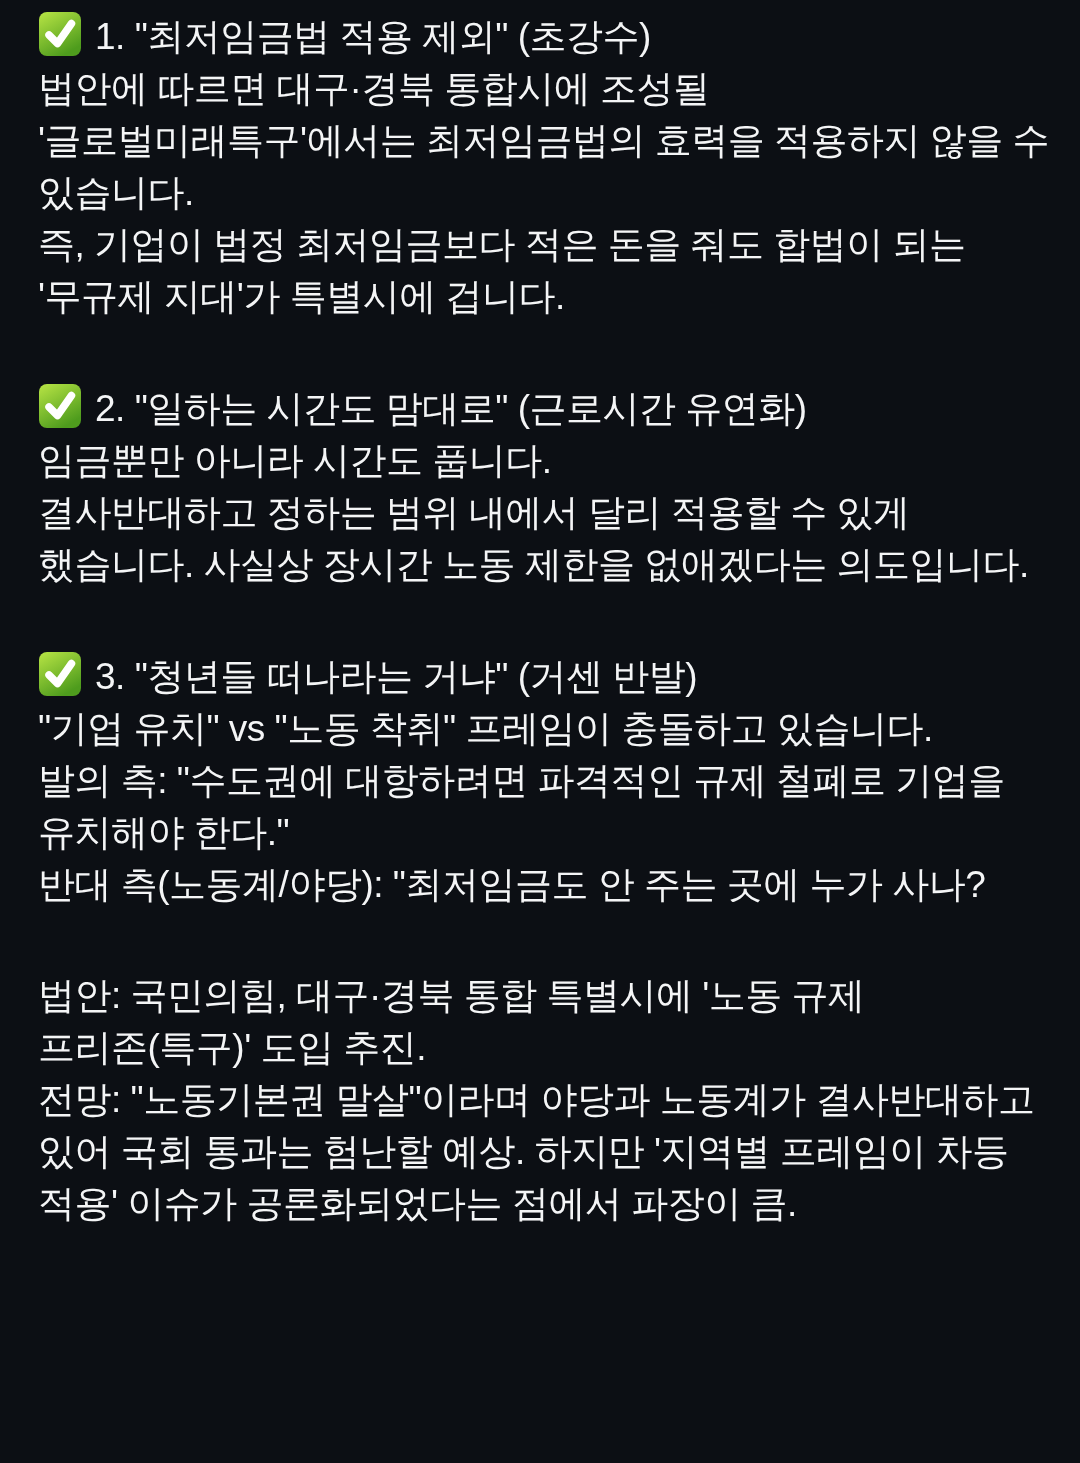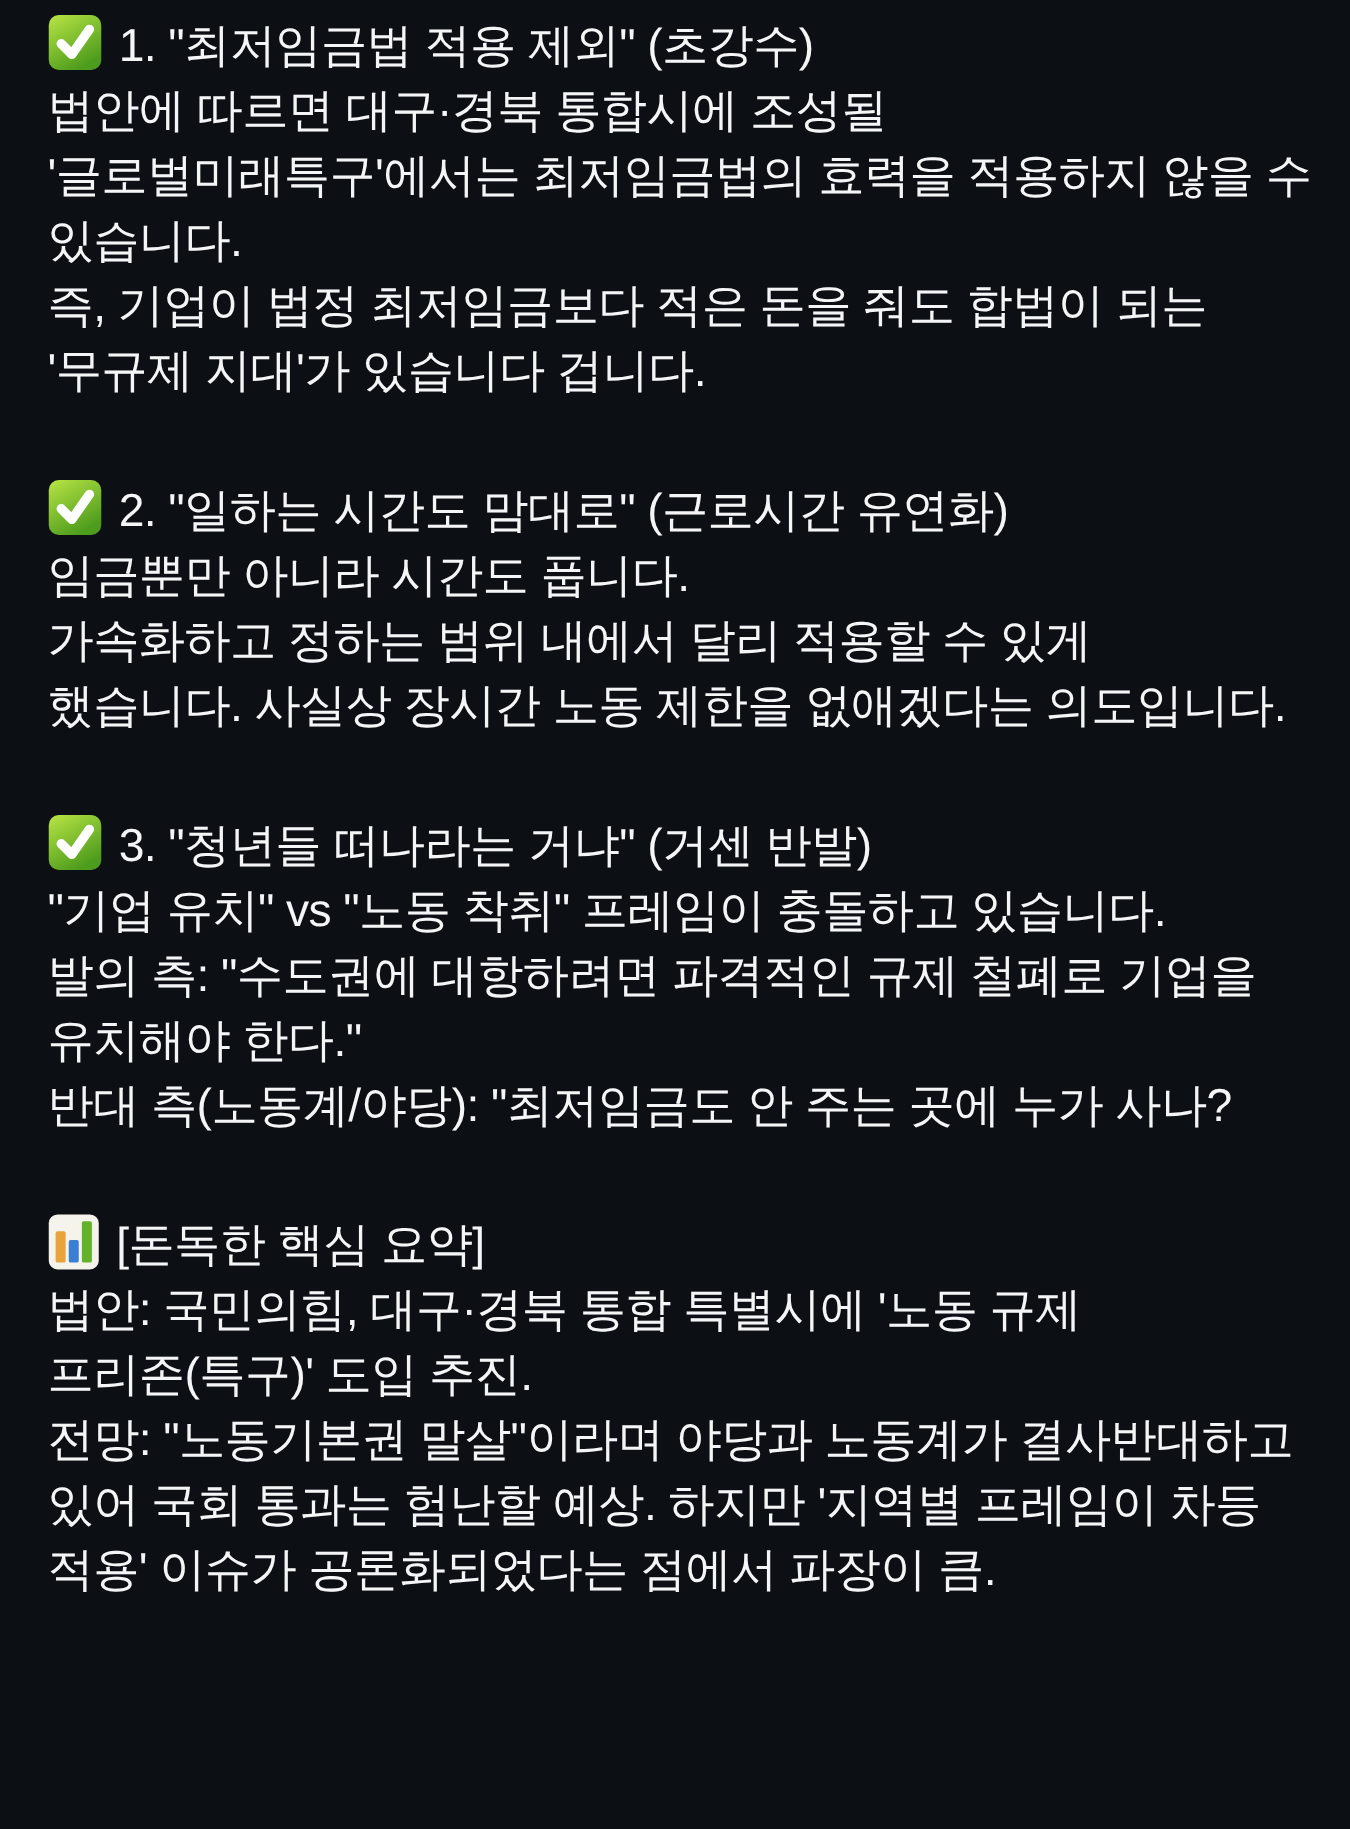--- a/index.html
+++ b/index.html
@@ -47,57 +47,49 @@
     <div class="line">
       <span class="emoji"><svg width="44" height="48" viewBox="0 0 44 48">
             <rect x="1" y="2" width="42" height="44" rx="8" fill="url(#checkgrad)"></rect>
             <path d="M11 25 L19.5 33.5 L33.5 13.5" stroke="#ffffff" stroke-width="7.5" fill="none" stroke-linecap="round" stroke-linejoin="round"></path>
           </svg></span><span>1. "최저임금법 적용 제외" (초강수)</span>
     </div>
     <div class="line">법안에 따르면 대구·경북 통합시에 조성될</div>
     <div class="line">'글로벌미래특구'에서는 최저임금법의 효력을 적용하지 않을 수</div>
     <div class="line">있습니다.</div>
     <div class="line">즉, 기업이 법정 최저임금보다 적은 돈을 줘도 합법이 되는</div>
-    <div class="line">'무규제 지대'가 있습니다 겁니다.</div>
+    <div class="line">'무규제 지대'가 특별시에 겁니다.</div>
   </section>
 
   <section class="msg-section">
     <div class="line">
       <span class="emoji"><svg width="44" height="48" viewBox="0 0 44 48">
             <rect x="1" y="2" width="42" height="44" rx="8" fill="url(#checkgrad)"></rect>
             <path d="M11 25 L19.5 33.5 L33.5 13.5" stroke="#ffffff" stroke-width="7.5" fill="none" stroke-linecap="round" stroke-linejoin="round"></path>
           </svg></span><span>2. "일하는 시간도 맘대로" (근로시간 유연화)</span>
     </div>
     <div class="line">임금뿐만 아니라 시간도 풉니다.</div>
-    <div class="line">가속화하고 정하는 범위 내에서 달리 적용할 수 있게</div>
+    <div class="line">결사반대하고 정하는 범위 내에서 달리 적용할 수 있게</div>
     <div class="line">했습니다. 사실상 장시간 노동 제한을 없애겠다는 의도입니다.</div>
   </section>
 
   <section class="msg-section">
     <div class="line">
       <span class="emoji"><svg width="44" height="48" viewBox="0 0 44 48">
             <rect x="1" y="2" width="42" height="44" rx="8" fill="url(#checkgrad)"></rect>
             <path d="M11 25 L19.5 33.5 L33.5 13.5" stroke="#ffffff" stroke-width="7.5" fill="none" stroke-linecap="round" stroke-linejoin="round"></path>
           </svg></span><span>3. "청년들 떠나라는 거냐" (거센 반발)</span>
     </div>
     <div class="line">"기업 유치" vs "노동 착취" 프레임이 충돌하고 있습니다.</div>
     <div class="line">발의 측: "수도권에 대항하려면 파격적인 규제 철폐로 기업을</div>
     <div class="line">유치해야 한다."</div>
     <div class="line">반대 측(노동계/야당): "최저임금도 안 주는 곳에 누가 사나?</div>
   </section>
 
   <section class="msg-section">
-    <div class="line">
-      <span class="emoji"><svg width="42" height="47" viewBox="0 0 42 47">
-            <rect x="1" y="1.5" width="40" height="44" rx="7" fill="#f4f3ec"></rect>
-            <rect x="6.5" y="15" width="8" height="25" rx="1.5" fill="#e8a33b"></rect>
-            <rect x="17" y="22" width="8" height="18" rx="1.5" fill="#3b7fd4"></rect>
-            <rect x="27.5" y="7" width="8" height="33" rx="1.5" fill="#63b22a"></rect>
-          </svg></span><span>[돈독한 핵심 요약]</span>
-    </div>
     <div class="line">법안: 국민의힘, 대구·경북 통합 특별시에 '노동 규제</div>
     <div class="line">프리존(특구)' 도입 추진.</div>
     <div class="line">전망: "노동기본권 말살"이라며 야당과 노동계가 결사반대하고</div>
     <div class="line">있어 국회 통과는 험난할 예상. 하지만 '지역별 프레임이 차등</div>
     <div class="line">적용' 이슈가 공론화되었다는 점에서 파장이 큼.</div>
   </section>
 
 </div>
 
 </body></html>

